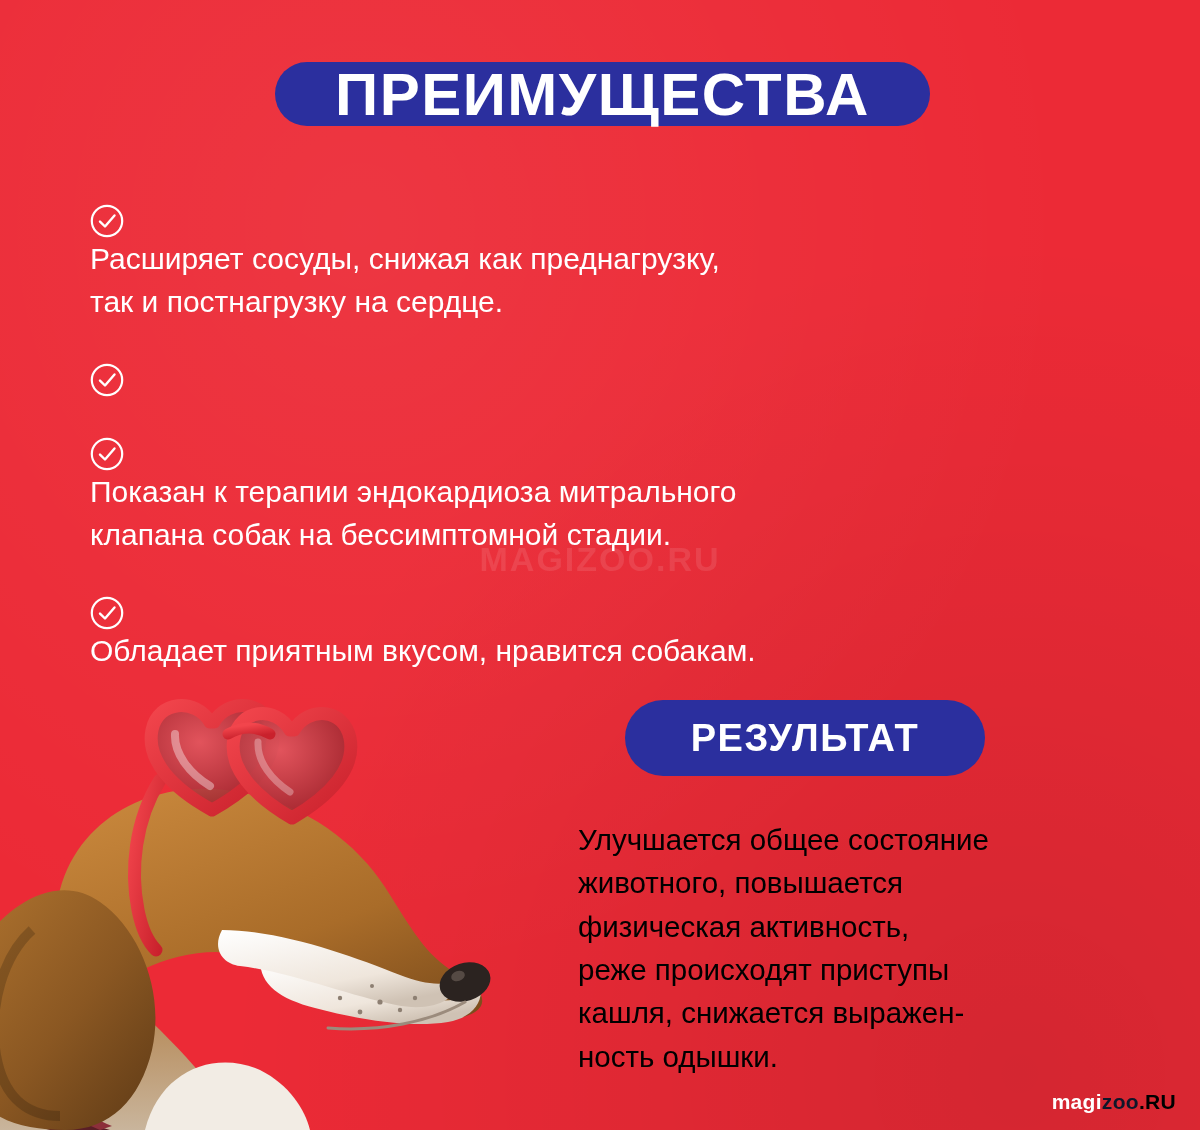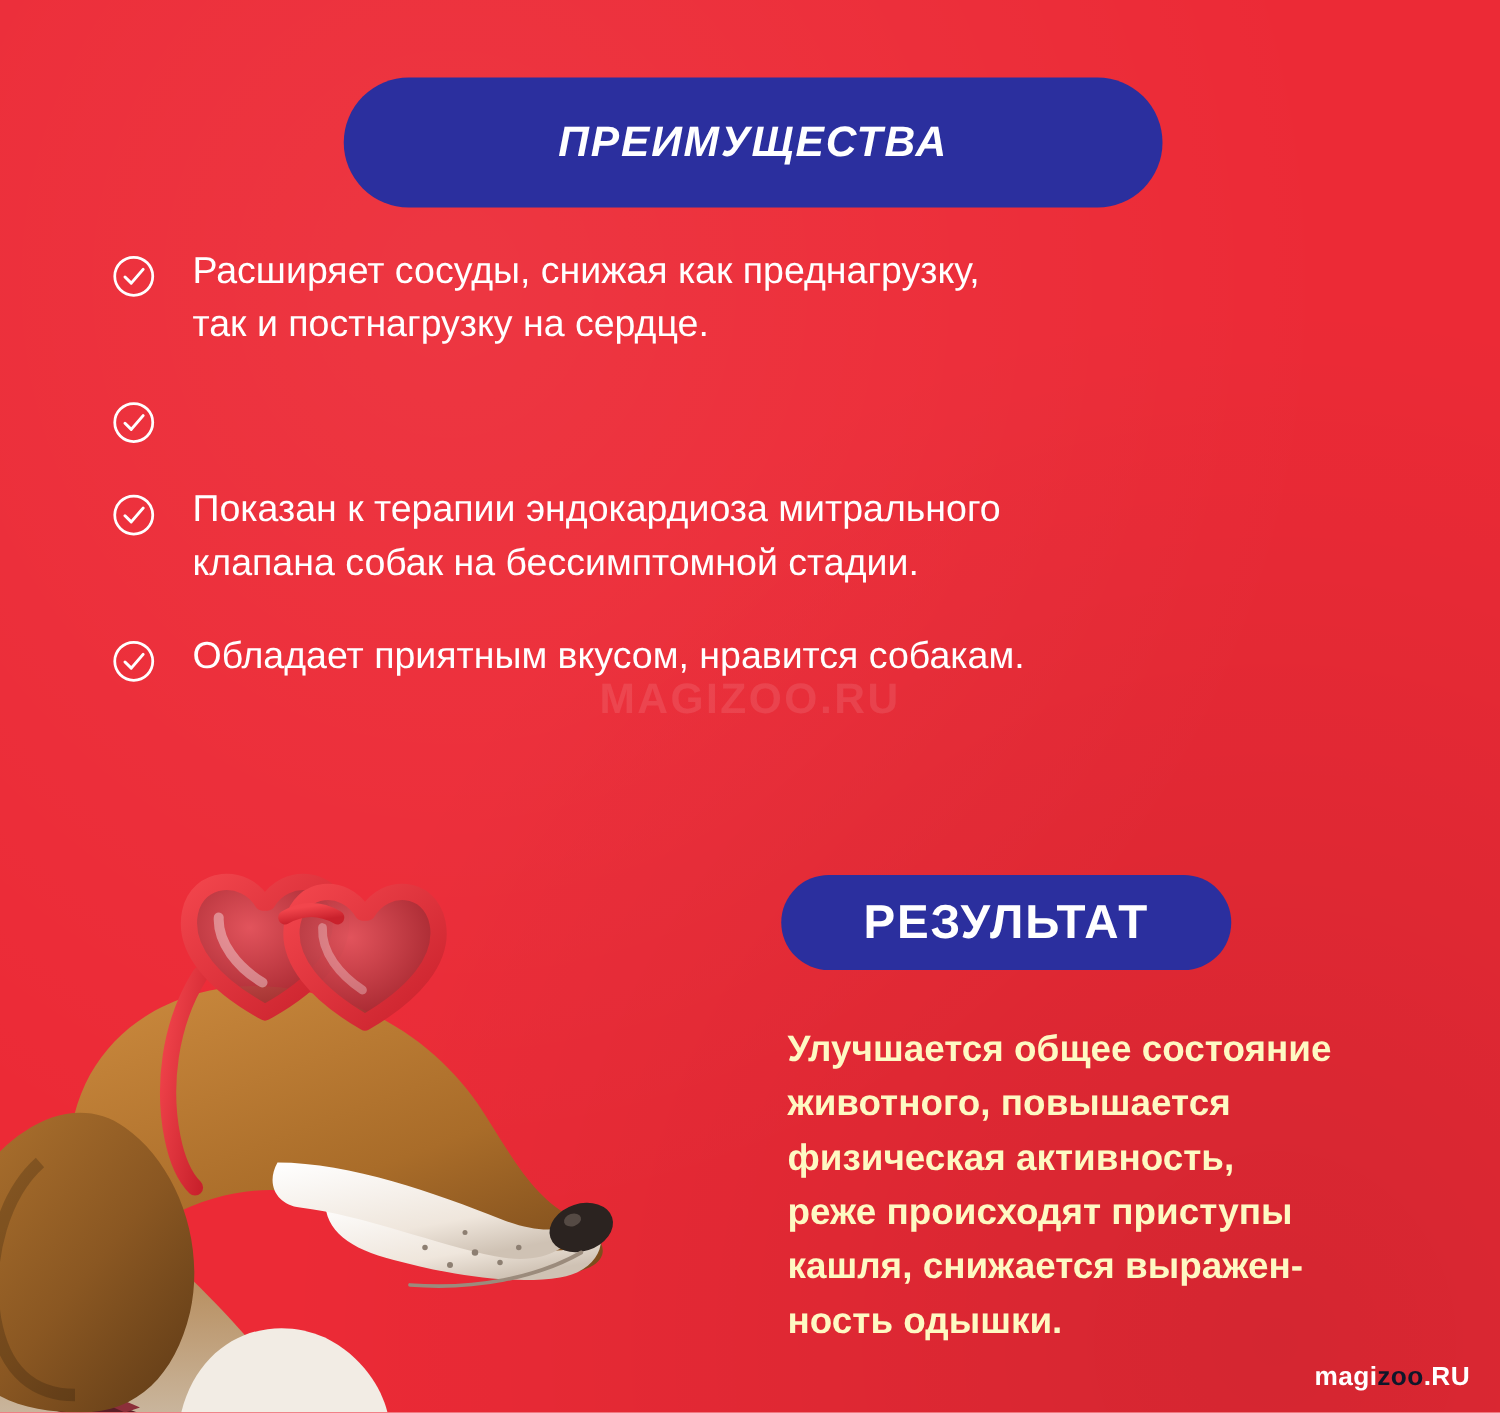--- a/index.html
+++ b/index.html
@@ -42,71 +42,70 @@
     align-items: center;
     justify-content: center;
     color: #ffffff;
     letter-spacing: 1.5px;
     font-weight: bold;
   }
   .pill-advantages {
     left: 275px;
     top: 62px;
     width: 655px;
-    height: 104px;
-    font-size: 34px;
-    font-style: italic;
+    height: 64px;
+    font-size: 60px;
   }
   .pill-result {
     left: 625px;
     top: 700px;
     width: 360px;
     height: 76px;
     font-size: 38px;
   }
 
   
   .benefits {
     position: absolute;
     left: 90px;
     top: 196px;
     width: 1020px;
   }
   .benefit-row {
     display: flex;
     align-items: flex-start;
     margin-bottom: 32px;
+    flex-direction: column;
   }
   .check-icon {
     flex: 0 0 auto;
     width: 34px;
     height: 34px;
     margin-top: 8px;
     margin-right: 30px;
   }
   .check-icon svg { display: block; }
   .benefit-text {
     color: #ffffff;
     font-size: 30px;
     line-height: 1.42;
     white-space: pre-line;
     font-weight: normal;
   }
 
   
   .result-text {
     position: absolute;
-    left: 630px;
+    left: 578px;
     top: 818px;
     width: 520px;
-    color: #fef9c3;
+    color: #000000;
     font-size: 29.5px;
     line-height: 1.47;
     white-space: pre-line;
-    font-weight: bold;
   }
 
   
   .watermark-center {
     position: absolute;
     left: 0;
     right: 0;
     top: 540px;
     text-align: center;
     font-size: 34px;
@@ -118,21 +117,21 @@
   .watermark-corner {
     position: absolute;
     right: 24px;
     bottom: 16px;
     font-size: 21px;
     font-weight: bold;
     letter-spacing: 0.3px;
   }
   .wm-magi { color: #ffffff; text-align: right; }
   .wm-zoo  { color: #0f172a; }
-  .wm-ru   { color: #ffffff; }
+  .wm-ru   { color: #000000; }
 
   
   .dog {
     position: absolute;
     left: -40px;
     bottom: 0;
     width: 640px;
     height: 500px;
   }
   .dog svg { display: block; }

